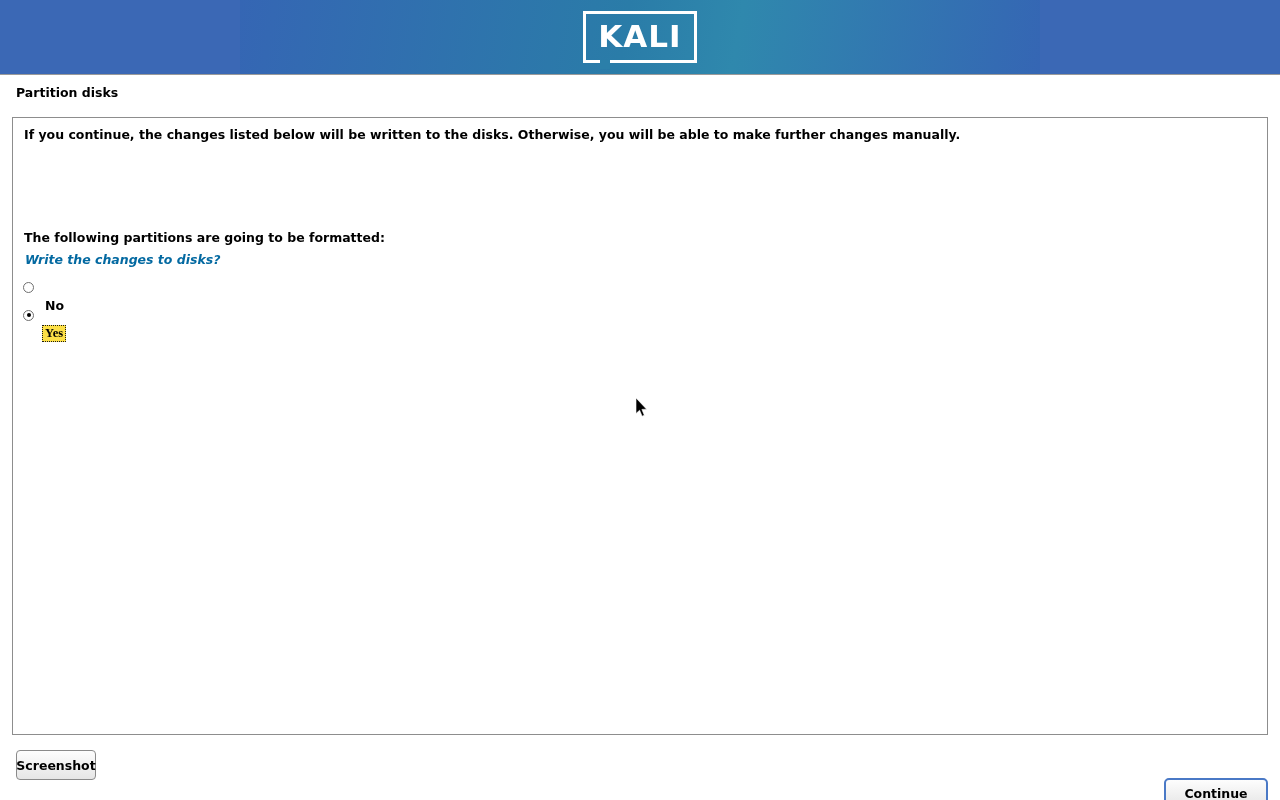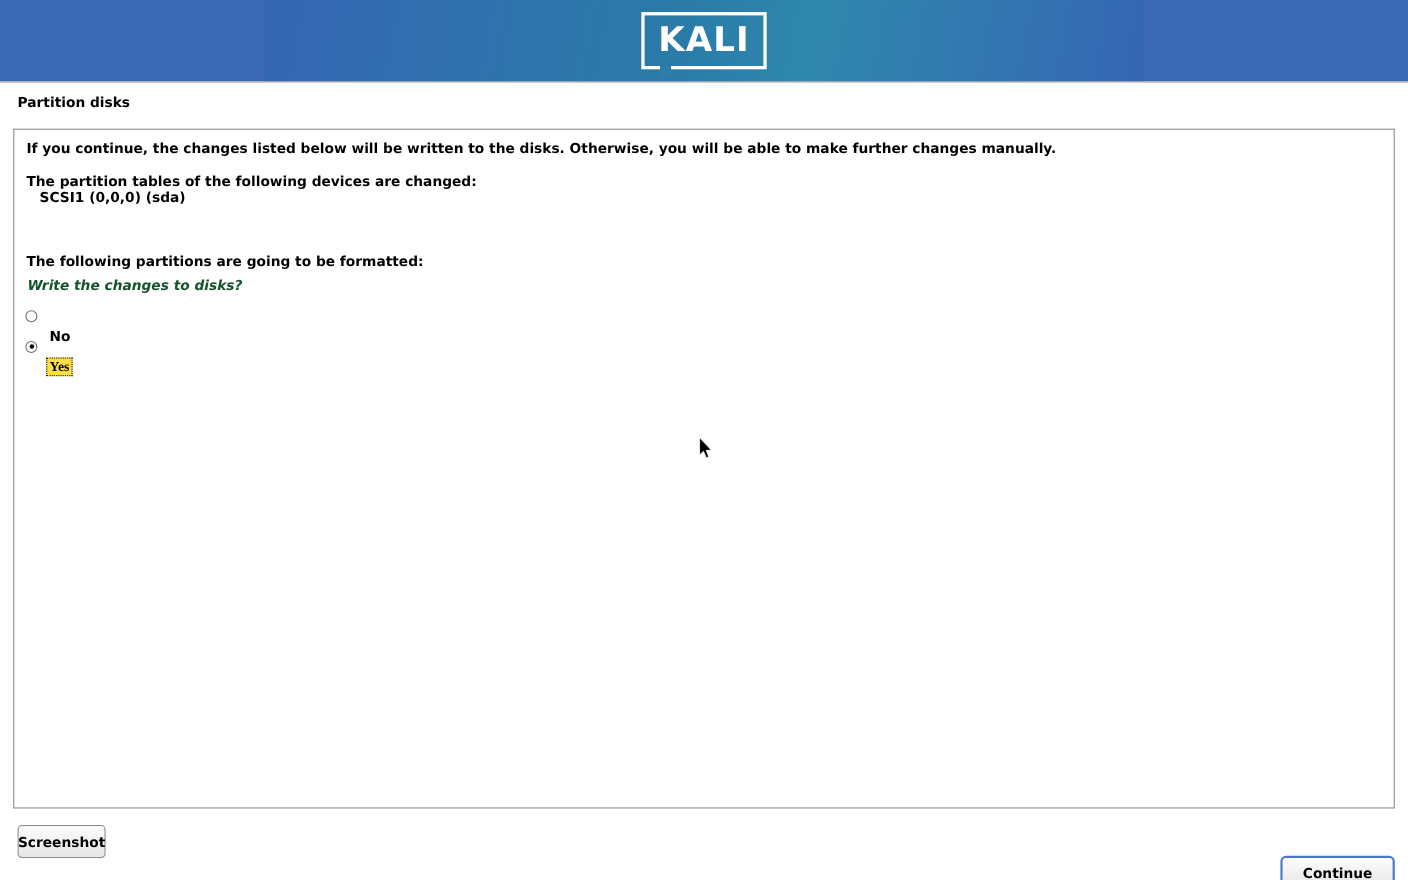--- a/index.html
+++ b/index.html
@@ -123,21 +123,21 @@
   .sec-tables { top: 39px; }
   .sec-formatted { top: 84px; margin-top: 28px; }
 
   .question {
     position: absolute;
     left: 12px;
     top: 134px;
     font-size: 12.5px;
     font-style: italic;
     font-weight: bold;
-    color: #14532d;
+    color: #0369a1;
   }
 
   
   .radio-row {
     position: absolute;
     left: 10px;
     display: flex;
     align-items: center;
     height: 18px;
   }
@@ -232,24 +232,20 @@
     <div class="banner-notch"></div>
   </div>
   <div class="banner-rule"></div>
 
   <div class="page-title">Partition disks</div>
 
   <div class="content-frame">
 
     <div class="intro-line">If you continue, the changes listed below will be written to the disks. Otherwise, you will be able to make further changes manually.</div>
 
-    <div class="section sec-tables">
-      <div class="section-head">The partition tables of the following devices are changed:</div>
-      <div class="section-item">SCSI1 (0,0,0) (sda)</div>
-    </div>
 
     <div class="section sec-formatted">
       <div class="section-head">The following partitions are going to be formatted:</div>
     </div>
 
     <div class="question">Write the changes to disks?</div>
 
     <div class="radio-row radio-no">
       <span class="radio-mark"></span>
       <span class="radio-label">No</span>

